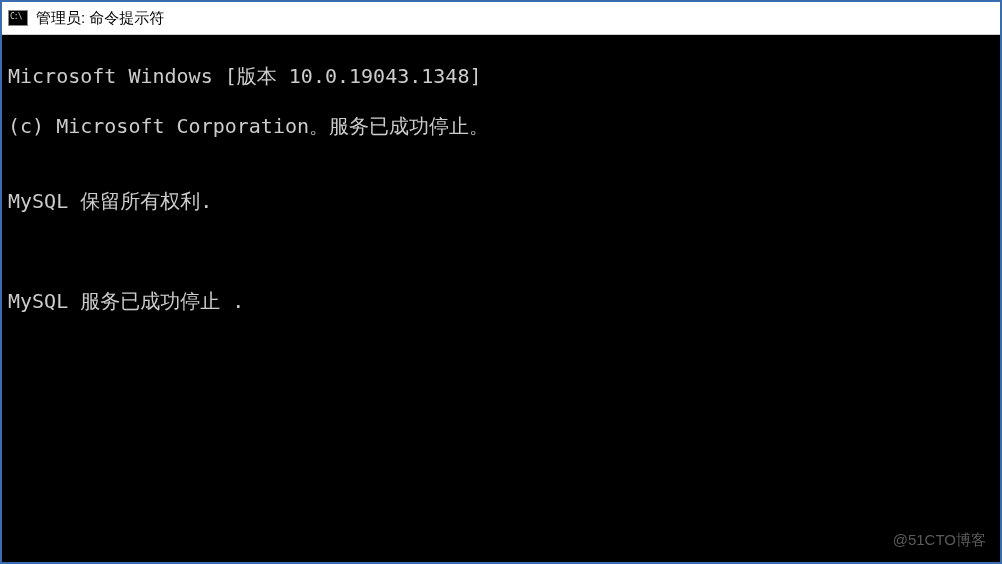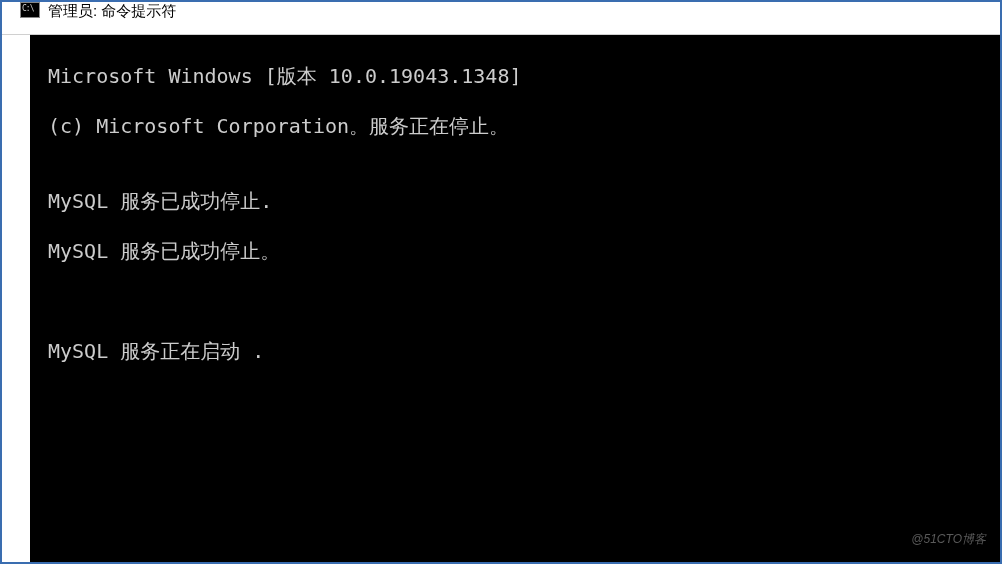--- a/index.html
+++ b/index.html
@@ -12,21 +12,22 @@
       height: 564px;
       font-family: "Microsoft YaHei", "SimSun", sans-serif;
       background: #fff;
       position: relative;
       border: 2px solid #3a6db0;
     }
     .titlebar {
       height: 33px;
       background: #ffffff;
       display: flex;
-      padding: 0 18px;
+      align-items: center;
+      padding: 0 6px;
       border-bottom: 1px solid #d0d0d0;
     }
     .titlebar-icon {
       width: 20px;
       height: 16px;
       background: #000;
       color: #fff;
       font-size: 9px;
       font-family: "Consolas", monospace;
       display: flex;
@@ -48,55 +49,52 @@
     .titlebar-text {
       font-size: 15px;
       color: #000;
     }
     .terminal-body {
       background: #000000;
       color: #cccccc;
       font-family: "NSimSun", "SimSun", "Consolas", monospace;
       font-size: 20px;
       line-height: 25px;
-      padding: 4px 18px;
+      padding: 4px 6px;
       height: calc(100% - 33px);
       white-space: pre;
       overflow: hidden;
       position: relative;
-      margin-left: 28px;
     }
     .prompt-line {
       display: block;
     }
     .watermark {
       position: absolute;
       right: 14px;
       bottom: 10px;
       color: #6a6a6a;
-      font-size: 12px;
+      font-size: 15px;
       font-family: "Microsoft YaHei", sans-serif;
       opacity: 0.85;
-      font-style: italic;
     }
   </style>
 </head>
 <body>
 
 <div class="titlebar">
   <div class="titlebar-icon"></div>
   <span class="titlebar-text">管理员: 命令提示符</span>
 </div>
 
 <div class="terminal-body">
 <span class="prompt-line">Microsoft Windows [版本 10.0.19043.1348]</span>
-<span class="prompt-line">(c) Microsoft Corporation。服务正在停止。</span>
+<span class="prompt-line">(c) Microsoft Corporation。服务已成功停止。</span>
 <span class="prompt-line"></span>
-<span class="prompt-line">MySQL 服务已成功停止.</span>
-<span class="prompt-line">MySQL 服务已成功停止。</span>
+<span class="prompt-line">MySQL 保留所有权利.</span>
 <span class="prompt-line"></span>
 <span class="prompt-line"></span>
-<span class="prompt-line">MySQL 服务正在启动 .</span>
+<span class="prompt-line">MySQL 服务已成功停止 .</span>
 <span class="prompt-line"></span>
 <span class="prompt-line"></span>
 
 <div class="watermark">@51CTO博客</div>
 </div>
 
 </body></html>

